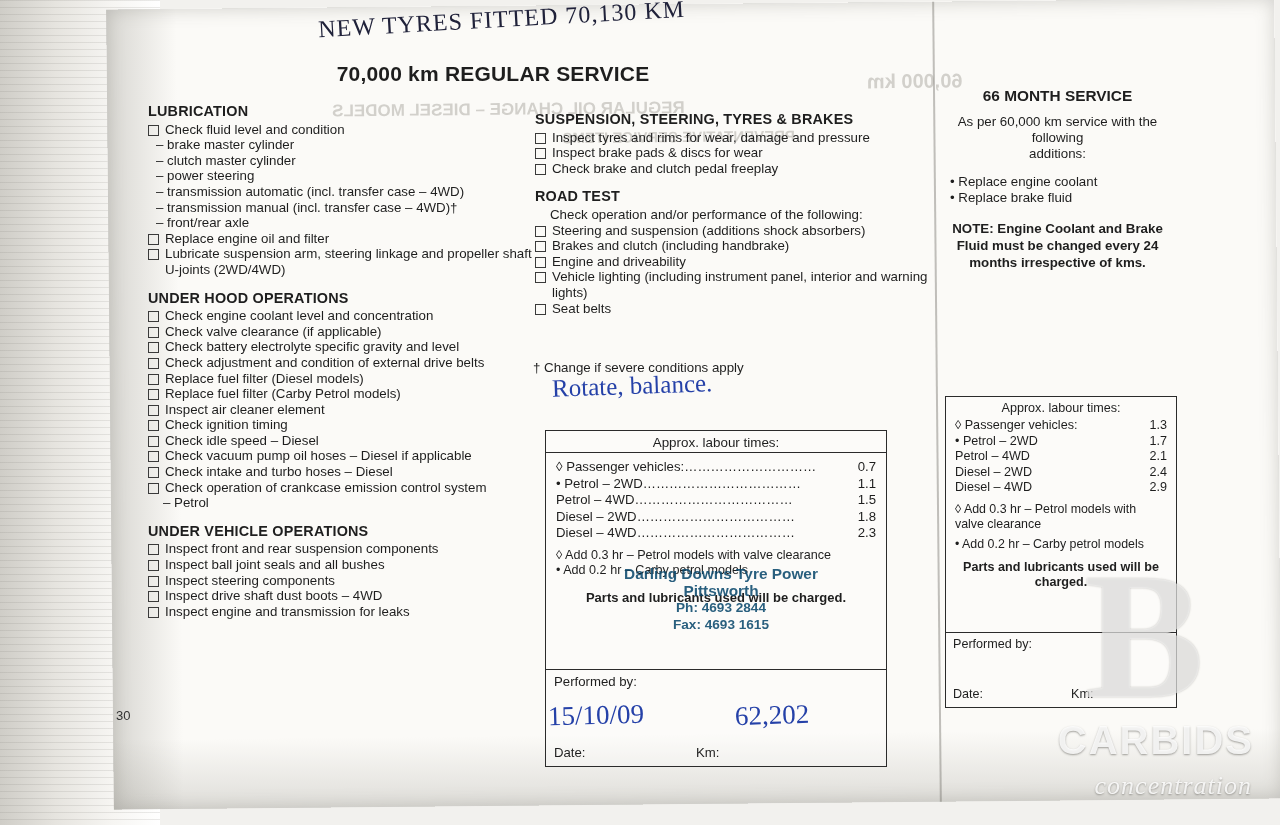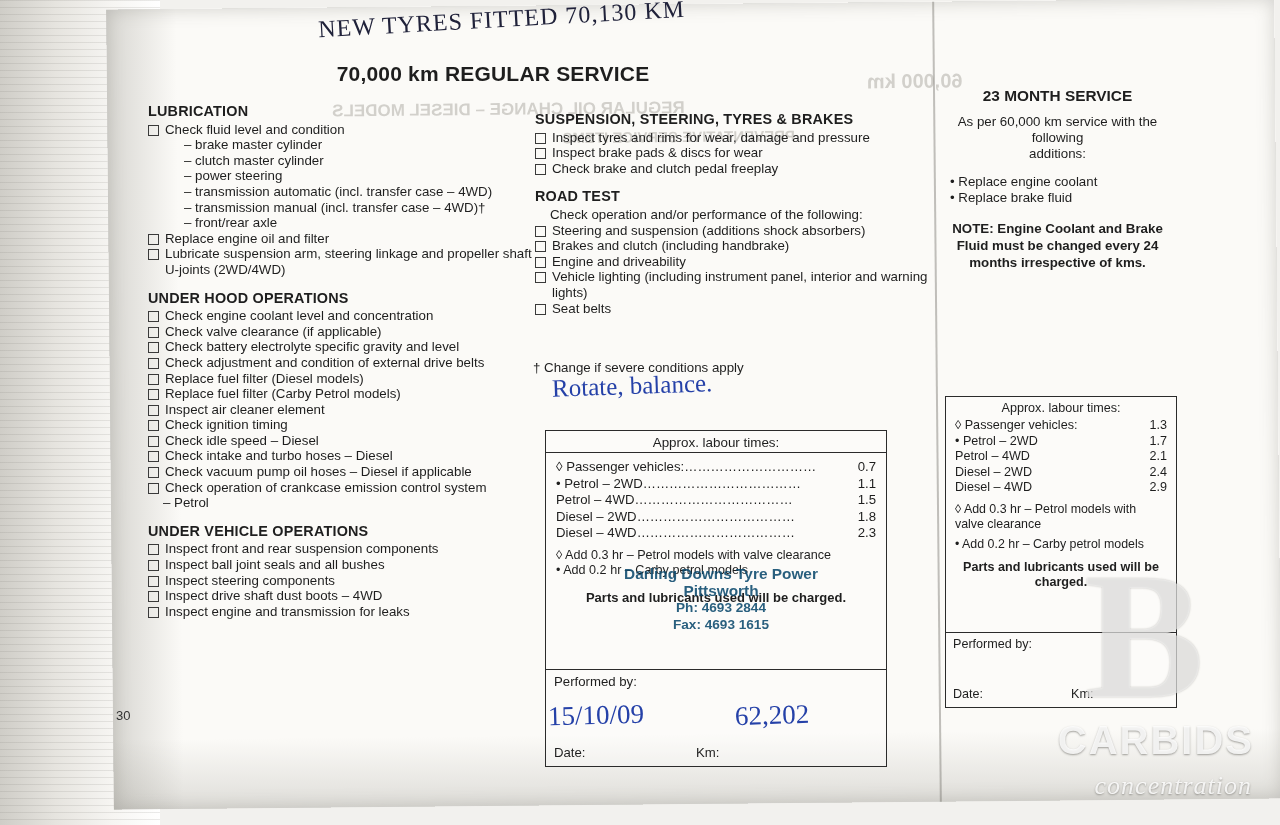--- a/index.html
+++ b/index.html
@@ -62,21 +62,21 @@
   .col-right{position:absolute;left:950px;top:88px;width:215px;font-size:13.3px;line-height:16px;text-align:center;}
 
   h3.sec{font-size:14.4px;font-weight:bold;margin:0 0 2px 0;letter-spacing:.2px;}
   h3.sec.sp{margin-top:13px;}
   .line{display:flex;align-items:flex-start;margin:0;}
   .cb{
     width:9px;height:9px;border:1px solid #3a3a3a;flex:0 0 9px;
     margin:3px 6px 0 0;background:transparent;
   }
   .txt{flex:1 1 auto;}
-  .sub{margin-left:36px;}
+  .sub{margin-left:8px;}
   .nobox{margin-left:15px;}
 
   
   .box{
     position:absolute;border:1.6px solid #2b2b2b;background:rgba(255,255,255,.25);
   }
   #labour-box{left:545px;top:430px;width:340px;height:335px;}
   #labour-box .bt{
     text-align:center;font-size:13.4px;padding:4px 0 2px;border-bottom:1.4px solid #2b2b2b;
   }
@@ -235,25 +235,25 @@
       <div class="line">
           <span class="cb"></span>
           <span class="txt">Check ignition timing</span>
         </div>
       <div class="line">
           <span class="cb"></span>
           <span class="txt">Check idle speed – Diesel</span>
         </div>
       <div class="line">
           <span class="cb"></span>
+          <span class="txt">Check vacuum pump oil hoses – Diesel if applicable</span>
+        </div>
+      <div class="line">
+          <span class="cb"></span>
           <span class="txt">Check intake and turbo hoses – Diesel</span>
-        </div>
-      <div class="line">
-          <span class="cb"></span>
-          <span class="txt">Check vacuum pump oil hoses – Diesel if applicable</span>
         </div>
       <div class="line">
           <span class="cb"></span>
           <span class="txt">Check operation of crankcase emission control system</span>
         </div>
       <div class="nobox">– Petrol</div>
 
       <h3 class="sec sp">UNDER VEHICLE OPERATIONS</h3>
       <div class="line">
           <span class="cb"></span>
@@ -351,21 +351,21 @@
         <div style="text-align:center;font-weight:bold;font-size:13px;margin-top:12px;">Parts and lubricants used will be charged.</div>
       </div>
       <div class="perf">
         <span class="p1">Performed by:</span>
         <span class="p2">Date:</span>
         <span class="p3">Km:</span>
       </div>
     </div>
 
     <div class="col-right">
-      <div style="font-size:15.4px;font-weight:bold;">23 MONTH SERVICE</div>
+      <div style="font-size:15.4px;font-weight:bold;">66 MONTH SERVICE</div>
       <div style="margin-top:10px;">As per 60,000 km service with the following</div>
       <div style="font-weight:normal;">additions:</div>
       <div style="text-align:left;margin-top:12px;">• Replace engine coolant</div>
       <div style="text-align:left;">• Replace brake fluid</div>
       <div style="font-weight:bold;margin-top:14px;line-height:17px;">NOTE: Engine Coolant and Brake Fluid must be changed every 24 months irrespective of kms.</div>
     </div>
 
     <div class="box" id="labour-box-right">
       <div class="bt">Approx. labour times:</div>
       <div class="rows">

